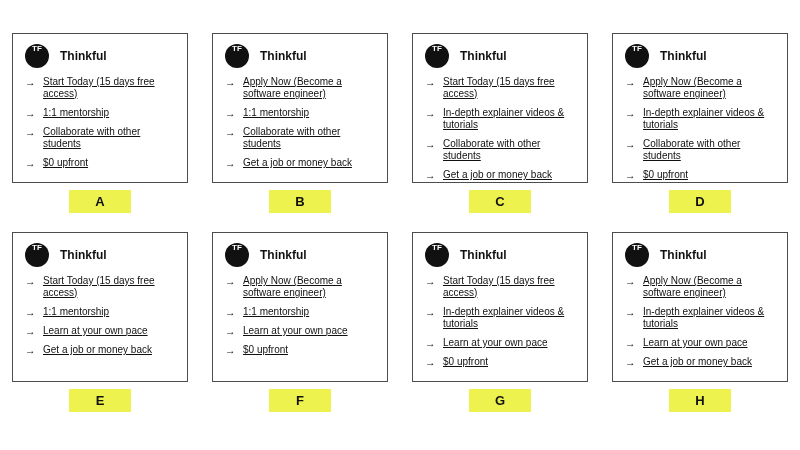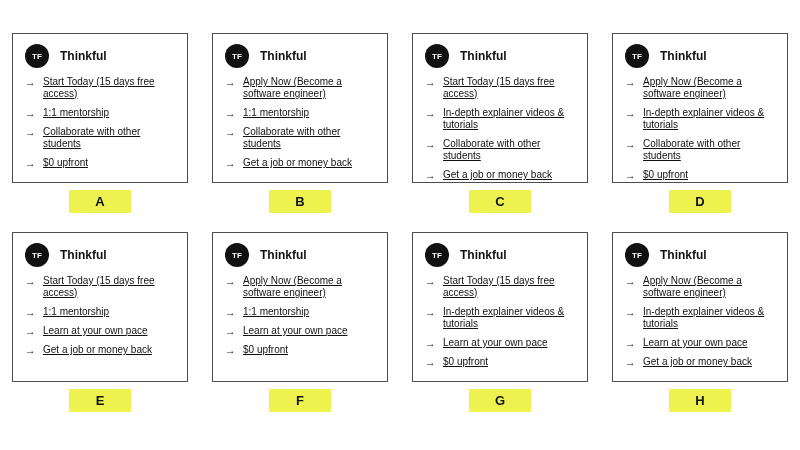--- a/index.html
+++ b/index.html
@@ -44,21 +44,21 @@
     margin-bottom: 8px;
   }
   .logo {
     width: 24px;
     height: 24px;
     flex: 0 0 24px;
     border-radius: 50%;
     background: var(--logo-bg, #111111);
     color: var(--logo-fg, #ffffff);
     display: flex;
-    align-items: center;
+    align-items: flex-start;
     justify-content: center;
     font-size: 8px;
     font-weight: bold;
     letter-spacing: 0.2px;
   }
   .brand-name {
     font-weight: bold;
     font-size: 12px;
     color: #111111;
   }

